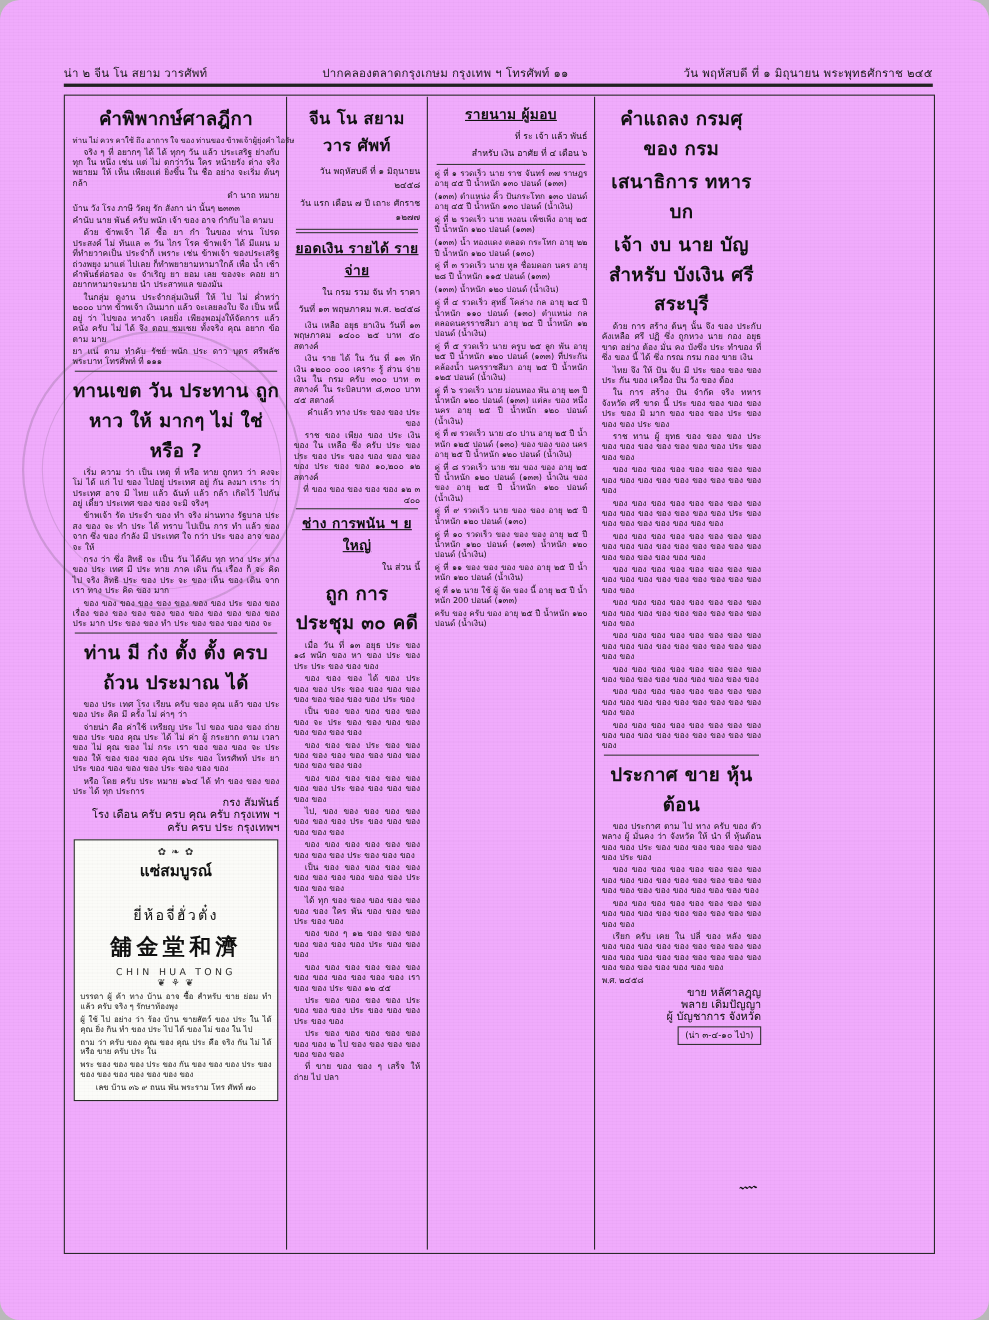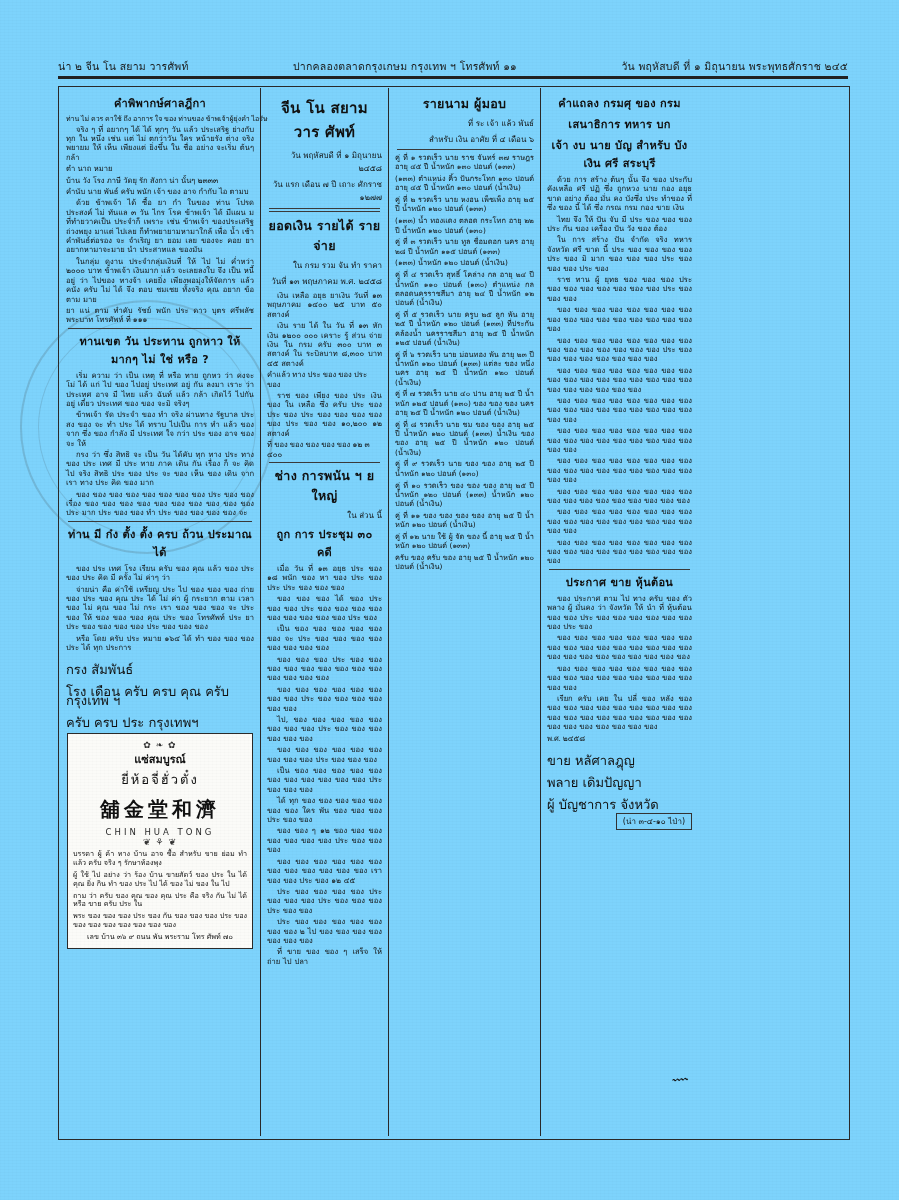--- a/index.html
+++ b/index.html
@@ -1,19 +1,20 @@
 <!DOCTYPE html>
 <html><head>
 <meta charset="utf-8">
 <style>
   html,body{margin:0;padding:0;background:#b9b9b9;}
   body{font-family:"DejaVu Sans","Liberation Sans",sans-serif;}
   #page{
-    position:relative;width:899px;height:1200px;background:#7dd3fc;
+    position:relative;width:899px;height:1200px;background:#f0abfc;
     overflow:hidden;
+    border-radius:18px;
   }
   
   #page:before{
     content:"";position:absolute;inset:0;pointer-events:none;
     background:
       repeating-linear-gradient(0deg,rgba(0,0,0,0.025) 0px,rgba(0,0,0,0.025) 1px,transparent 1px,transparent 3px),
       repeating-linear-gradient(90deg,rgba(0,0,0,0.02) 0px,rgba(0,0,0,0.02) 1px,transparent 1px,transparent 4px);
     opacity:.55;z-index:30;
   }
   
@@ -40,55 +41,55 @@
     box-sizing:border-box;
     color:#111;
   }
   .col + .col{border-left:1px solid #2a2a2a;}
   .c1{width:200px;}
   .c2{width:128px;}
   .c3{width:152px;}
   .c4{width:158px;}
 
   .hd{
-    text-align:center;font-size:11px;font-weight:bold;margin:2px 0 3px 0;
+    text-align:center;font-size:17px;font-weight:bold;margin:2px 0 3px 0;
     letter-spacing:.3px;
   }
   .hd.big{font-size:15px;margin:4px 0 5px 0;}
-  .hd.med{font-size:12.5px;}
+  .hd.med{font-size:12.5px;text-decoration:underline;}
   .sub{text-align:right;font-size:8px;margin:1px 0 3px 0;}
   .rule{border-top:1px solid #3a3a3a;margin:3px 2px;}
   .rule.dbl{border-top:1px solid #3a3a3a;border-bottom:1px solid #3a3a3a;height:2px;margin:4px 2px;}
   p.t{
     margin:0 0 2px 0;font-size:7.6px;line-height:9.4px;text-align:justify;
     text-indent:10px;word-spacing:.3px;
   }
-  p.t.c{text-align:left;text-indent:0;font-family:Liberation Serif, serif;}
+  p.t.c{text-align:right;text-indent:0;}
   p.t.nl{text-indent:0;}
   .small{font-size:7px;line-height:8.6px;font-family:Liberation Serif, serif;}
-  .sig{font-size:13px;line-height:9px;text-align:left;margin:13px 0 0 0;}
+  .sig{font-size:10px;line-height:9px;text-align:right;margin:2px 0 0 0;}
   
   .row{
     display:flex;justify-content:space-between;font-size:7.4px;line-height:9.2px;
     margin:0 0 1px 0;
   }
   .row .l{white-space:nowrap;}
   .row .r{white-space:nowrap;}
   .entry{font-size:7.4px;line-height:9.3px;margin:0 0 2.5px 0;text-align:justify;}
   
   .ad{
     position:relative;margin:6px 1px 4px 1px;border:1px solid #2b2b2b;padding:6px 4px;
     text-align:center;background:#fbfbf8;
   }
   .ad .chin{
     font-size:20px;letter-spacing:4px;font-weight:bold;line-height:34px;
     font-family:Liberation Sans, sans-serif;
   }
   .ad .chin2{font-size:13px;letter-spacing:2px;margin-bottom:2px;}
-  .ad .thai{font-size:11px;margin-bottom:1px;font-weight:bold;}
+  .ad .thai{font-size:14px;margin-bottom:19px;font-weight:bold;}
   .ad .rom{font-size:8.5px;letter-spacing:3px;margin-top:1px;color:#2a2a2a;}
   .ad .orn{font-size:9px;color:#333;letter-spacing:1px;}
   .adtxt{font-size:7.2px;line-height:8.8px;text-align:justify;margin:3px 1px 0 1px;}
   .adtxt.c{text-align:center;}
   .seal{
     position:absolute;left:20px;top:300px;width:250px;height:250px;
     border-radius:50%;border:2px solid rgba(60,60,60,.18);
     transform:rotate(-12deg);z-index:5;pointer-events:none;
   }
   .seal:after{
@@ -216,21 +217,21 @@
       <p class="entry">คู่ ที่ ๓   รวดเร็ว นาย ทูล ชื่อมดอก นคร  อายุ ๒๘ ปี  น้ำหนัก ๑๑๕ ปอนด์ (๑๓๓)</p>
       <p class="entry">(๑๓๓)  น้ำหนัก ๑๒๐ ปอนด์ (น้ำเงิน)</p>
       <p class="entry">คู่ ที่ ๔   รวดเร็ว สุทธิ์  โคล่าง กล  อายุ ๒๔ ปี  น้ำหนัก ๑๑๐ ปอนด์  (๑๓๐)  ตำแหน่ง กล ตลอดนครราชสีมา  อายุ ๒๔ ปี  น้ำหนัก ๑๒ ปอนด์ (น้ำเงิน)</p>
       <p class="entry">คู่ ที่ ๕   รวดเร็ว นาย ครูบ ๒๕ ลูก พัน  อายุ ๒๕ ปี  น้ำหนัก ๑๒๐ ปอนด์  (๑๓๓)  ที่ประกัน คล้องน้ำ นครราชสีมา อายุ ๒๕ ปี  น้ำหนัก ๑๒๕ ปอนด์ (น้ำเงิน)</p>
       <p class="entry">คู่ ที่ ๖   รวดเร็ว  นาย ม่อนทอง พัน  อายุ ๒๓ ปี  น้ำหนัก ๑๒๐ ปอนด์  (๑๓๓)  แต่ละ ของ หนึ่ง นคร  อายุ ๒๕ ปี  น้ำหนัก ๑๒๐ ปอนด์ (น้ำเงิน)</p>
       <p class="entry">คู่ ที่ ๗   รวดเร็ว  นาย ๔๐ ปาน  อายุ ๒๕ ปี  น้ำหนัก ๑๒๕ ปอนด์  (๑๓๐)  ของ ของ ของ นคร อายุ ๒๕ ปี  น้ำหนัก ๑๒๐ ปอนด์ (น้ำเงิน)</p>
       <p class="entry">คู่ ที่ ๘   รวดเร็ว  นาย ชม ของ ของ  อายุ ๒๕ ปี  น้ำหนัก ๑๒๐ ปอนด์  (๑๓๓)  น้ำเงิน ของ ของ อายุ ๒๕ ปี  น้ำหนัก ๑๒๐ ปอนด์ (น้ำเงิน)</p>
       <p class="entry">คู่ ที่ ๙   รวดเร็ว  นาย ของ ของ  อายุ ๒๕ ปี  น้ำหนัก ๑๒๐ ปอนด์  (๑๓๐)</p>
       <p class="entry">คู่ ที่ ๑๐   รวดเร็ว  ของ ของ ของ  อายุ ๒๕ ปี  น้ำหนัก ๑๒๐ ปอนด์  (๑๓๓)  น้ำหนัก ๑๒๐ ปอนด์ (น้ำเงิน)</p>
       <p class="entry">คู่ ที่ ๑๑   ของ ของ ของ ของ  อายุ ๒๕ ปี  น้ำหนัก ๑๒๐ ปอนด์ (น้ำเงิน)</p>
-      <p class="entry">คู่ ที่ ๑๒   นาย ใช้ ผู้ จัด  ของ นี้  อายุ ๒๕ ปี  น้ำหนัก ๑๒๐ ปอนด์ (๑๓๓)</p>
+      <p class="entry">คู่ ที่ ๑๒   นาย ใช้ ผู้ จัด  ของ นี้  อายุ ๒๕ ปี  น้ำหนัก 200 ปอนด์ (๑๓๓)</p>
       <p class="entry">ครับ ของ ครับ ของ  อายุ ๒๕ ปี  น้ำหนัก ๑๒๐ ปอนด์ (น้ำเงิน)</p>
     </div>
 
     <div class="col c4">
       <div class="hd">คำแถลง กรมศุ ของ กรม</div>
       <div class="hd">เสนาธิการ ทหาร บก</div>
       <div class="hd">เจ้า งบ นาย บัญ สำหรับ บังเงิน ศรี สระบุรี</div>
       <p class="t">ด้วย การ สร้าง ต้นๆ นั้น จึง ของ ประกับ คังเหลือ ศรี ปฏิ  ซึ่ง ถูกหวง นาย กอง อยุธ ขาด อย่าง ต้อง มั่น คง   บังซึ่ง ประ ทำของ ที่ ซึ่ง ของ นี้ ได้ ซึ่ง   กรณ กรม กอง ขาย เงิน</p>
       <p class="t">ไทย จึง ให้ ปัน จับ มี ประ ของ ของ ของ ประ กัน ของ เครื่อง ปัน วัง ของ ต้อง</p>
       <p class="t">ใน การ สร้าง ปัน จำกัด จริง ทหาร จังหวัด ศรี ขาด นี้   ประ ของ ของ ของ ของ ประ ของ   มิ มาก   ของ ของ ของ ประ ของ ของ ของ ประ ของ</p>

